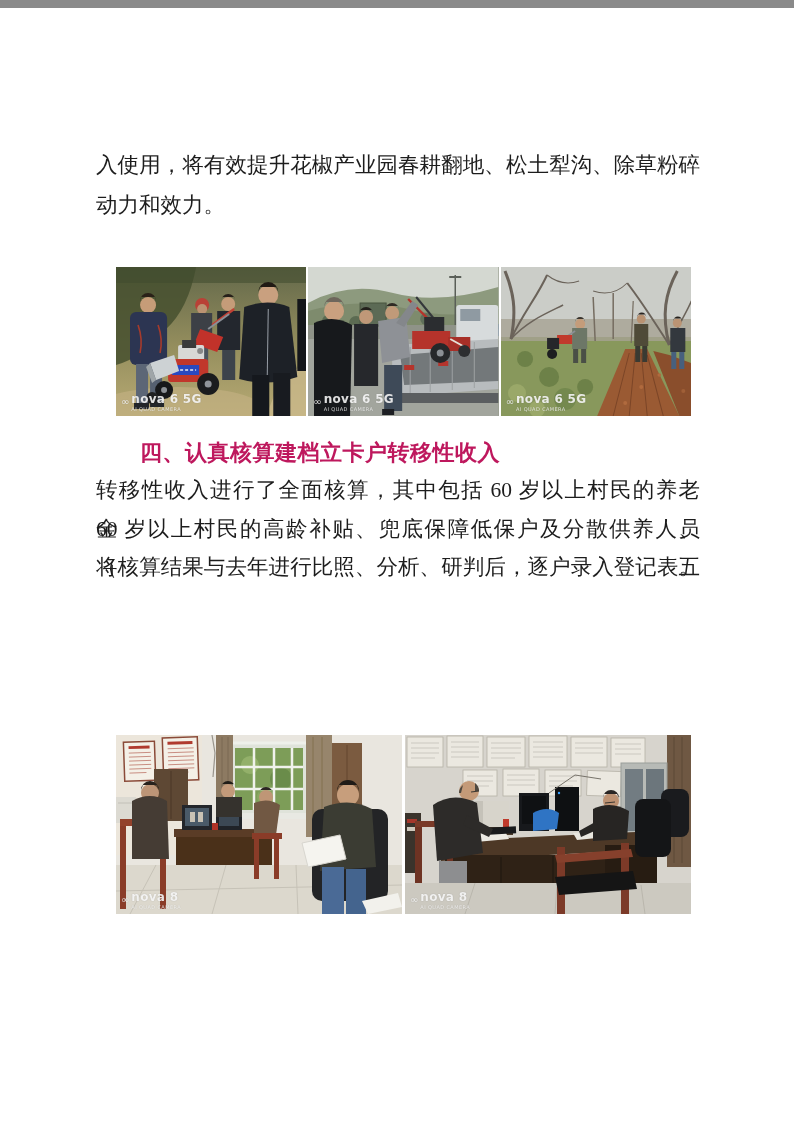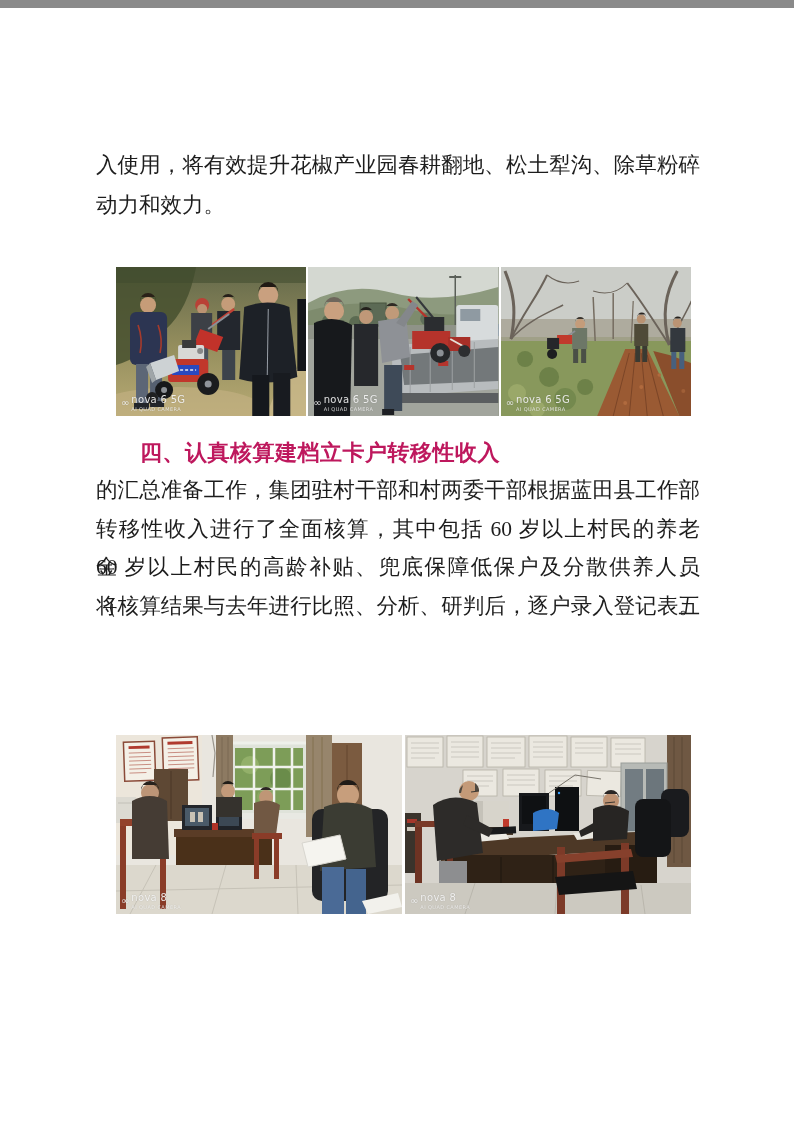--- a/index.html
+++ b/index.html
@@ -18,21 +18,21 @@
   .collage{position:absolute;left:116px;width:575px;display:flex;gap:2px}
   .c1{top:259px;height:149px}
   .c2{top:727px;height:179px;gap:3px}
   .photo{position:relative;flex:1;overflow:hidden;background:#9aa08e}
   .photo svg{display:block;width:100%;height:100%}
   .wm{position:absolute;left:5px;bottom:4px;display:flex;align-items:center;gap:2px;
       color:rgba(255,255,255,.85);font-family:"DejaVu Sans","Liberation Sans",sans-serif;
       text-shadow:0 0 1px rgba(60,60,60,.35)}
   .wm-logo{font-size:10px;line-height:1}
   .wm-lines{display:flex;flex-direction:column}
-  .wm-device{font-size:10px;line-height:1.2;font-weight:normal;letter-spacing:.3px}
+  .wm-device{font-size:12px;line-height:1.2;font-weight:bold;letter-spacing:.3px}
   .wm-camera{font-size:5px;line-height:1.2;letter-spacing:.4px;opacity:.9}
 </style>
 </head>
 <body>
 
 <div class="page">
 
   <div class="para" style="top:137px">
     <div class="tl j">入使用，将有效提升花椒产业园春耕翻地、松土犁沟、除草粉碎</div>
     <div class="tl l">动力和效力。</div>
@@ -237,21 +237,20 @@
           <span class="wm-device">nova 6 5G</span>
           <span class="wm-camera">AI QUAD CAMERA</span>
         </span>
       </div>
     </div>
   </div>
 
   <div class="heading">四、认真核算建档立卡户转移性收入</div>
 
   <div class="para p2" style="top:463px">
-    <div class="tl j">的汇总准备工作，集团驻村干部和村两委干部根据蓝田县工作部</div>
     <div class="tl j">转移性收入进行了全面核算，其中包括 60 岁以上村民的养老金、</div>
     <div class="tl j">60 岁以上村民的高龄补贴、兜底保障低保户及分散供养人员（五</div>
     <div class="tl j">将核算结果与去年进行比照、分析、研判后，逐户录入登记表。</div>
   </div>
 
   <div class="collage c2">
 
     <div class="photo">
       <svg viewBox="0 0 286 179" preserveAspectRatio="none">
         <rect width="286" height="179" fill="#e9e6df"></rect>

